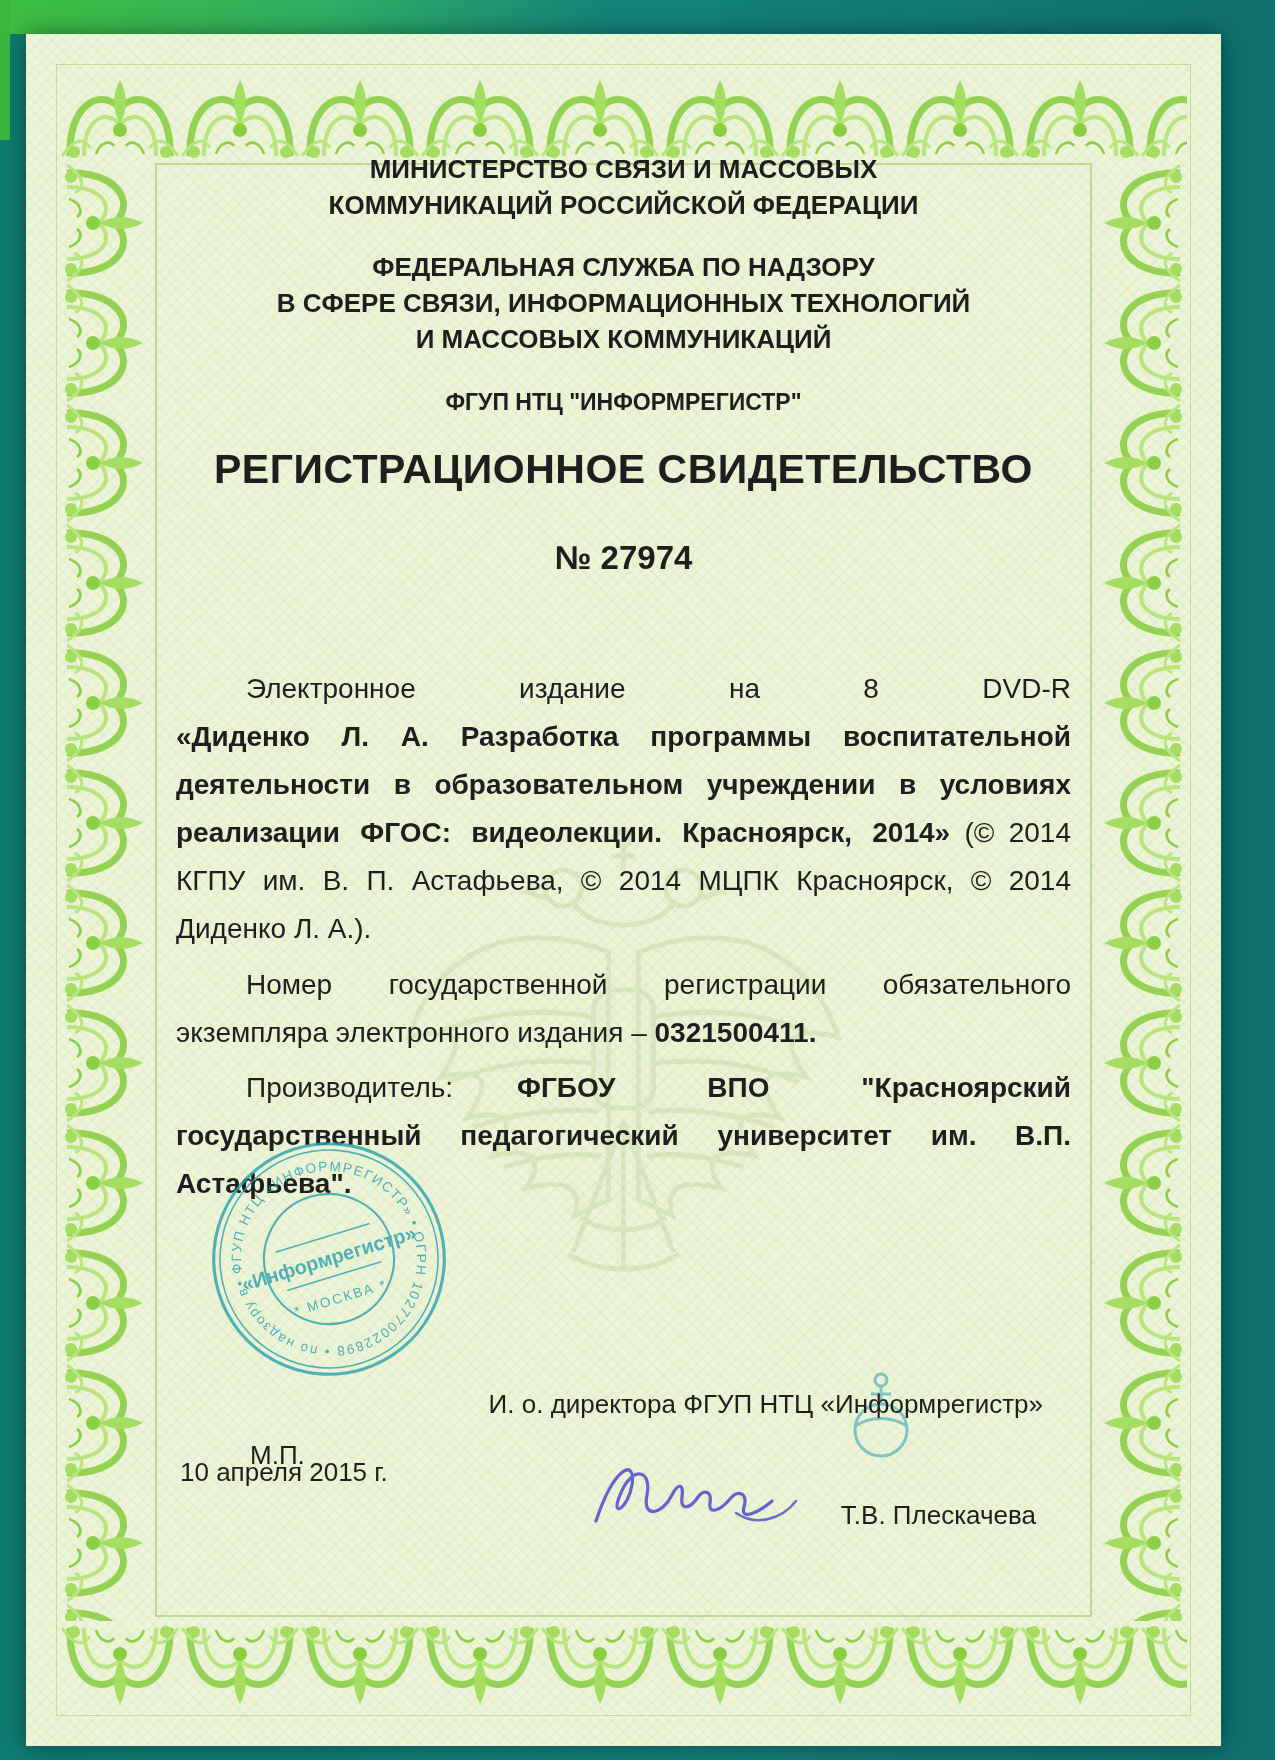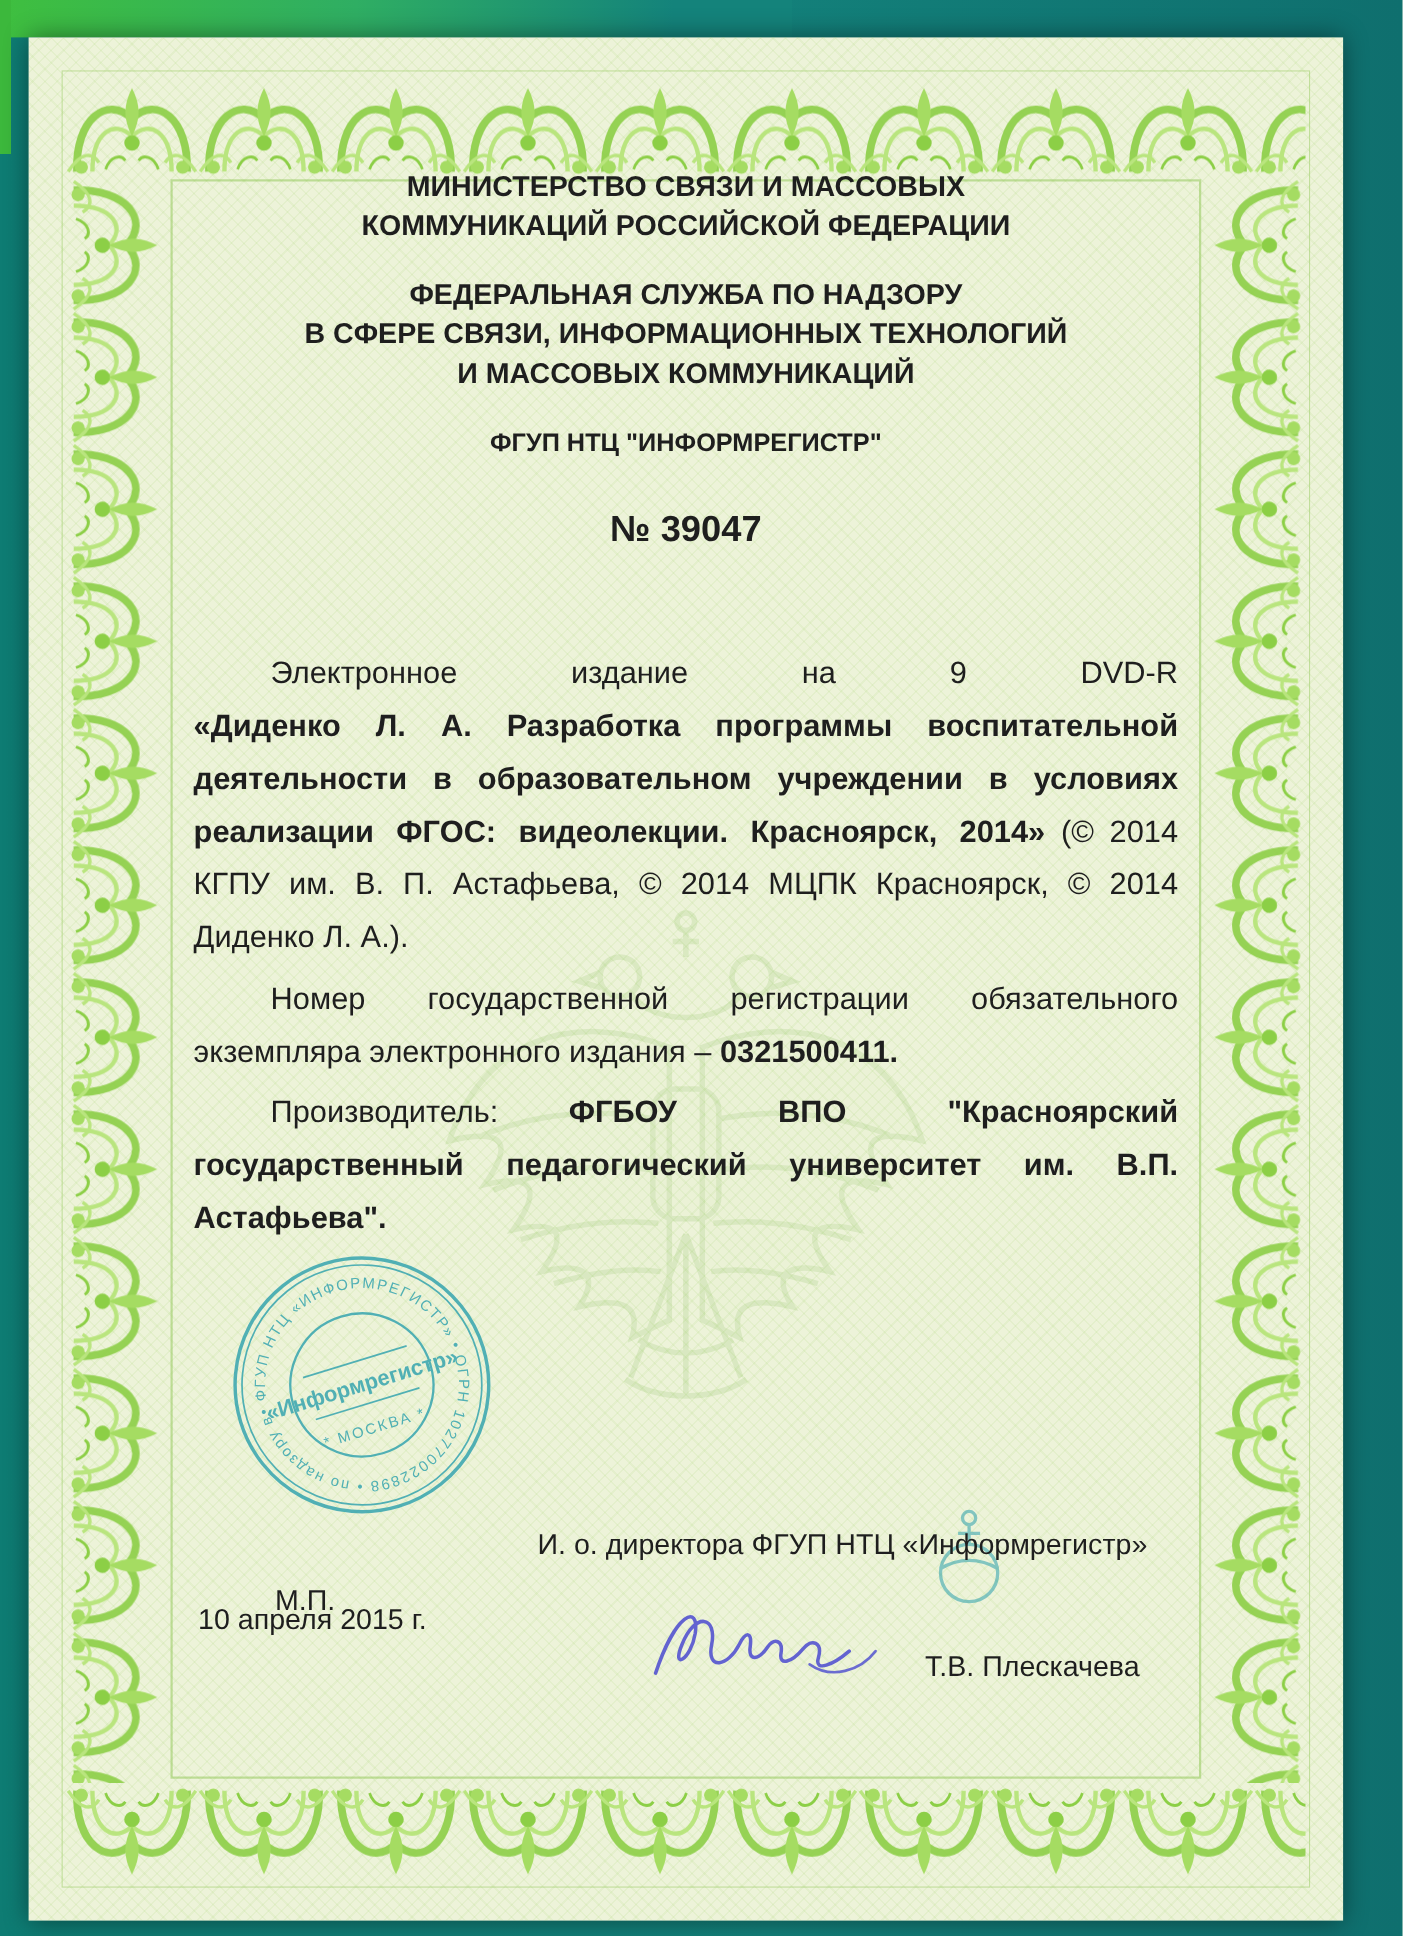--- a/index.html
+++ b/index.html
@@ -147,24 +147,25 @@
     </g>
   </svg>
 
   <div class="content">
     <div class="ministry preline">МИНИСТЕРСТВО СВЯЗИ И МАССОВЫХ
 КОММУНИКАЦИЙ РОССИЙСКОЙ ФЕДЕРАЦИИ</div>
     <div class="service preline">ФЕДЕРАЛЬНАЯ СЛУЖБА ПО НАДЗОРУ
 В СФЕРЕ СВЯЗИ, ИНФОРМАЦИОННЫХ ТЕХНОЛОГИЙ
 И МАССОВЫХ КОММУНИКАЦИЙ</div>
     <div class="org">ФГУП НТЦ "ИНФОРМРЕГИСТР"</div>
-    <div class="cert-number">№ 39047</div>
+    <div class="cert-title">РЕГИСТРАЦИОННОЕ СВИДЕТЕЛЬСТВО</div>
+    <div class="cert-number">№ 27974</div>
 
     <div class="body-block">
-      <div class="intro-line">Электронное издание на 9 DVD-R</div>
+      <div class="intro-line">Электронное издание на 8 DVD-R</div>
       <p class="para"><span class="edition-title">«Диденко Л. А. Разработка программы воспитательной деятельности в образовательном учреждении в условиях реализации ФГОС: видеолекции. Красноярск, 2014»</span><span> (© 2014 КГПУ им. В. П. Астафьева, © 2014 МЦПК Красноярск, © 2014 Диденко Л. А.).</span></p>
       <p class="para indent"><span>Номер государственной регистрации обязательного экземпляра электронного издания – </span><span class="bold">0321500411.</span></p>
       <p class="para indent"><span>Производитель: </span><span class="bold" style="word-spacing:28px;">ФГБОУ ВПО "Красноярский государственный педагогический университет им. В.П. Астафьева".</span></p>
     </div>
   </div>
 
   <svg class="stamp" viewBox="0 0 250 250">
     <g stroke="#2ba0ad" fill="none">
       <circle cx="125" cy="125" r="110" stroke-width="3"></circle>
       <circle cx="125" cy="125" r="104" stroke-width="1.5"></circle>

